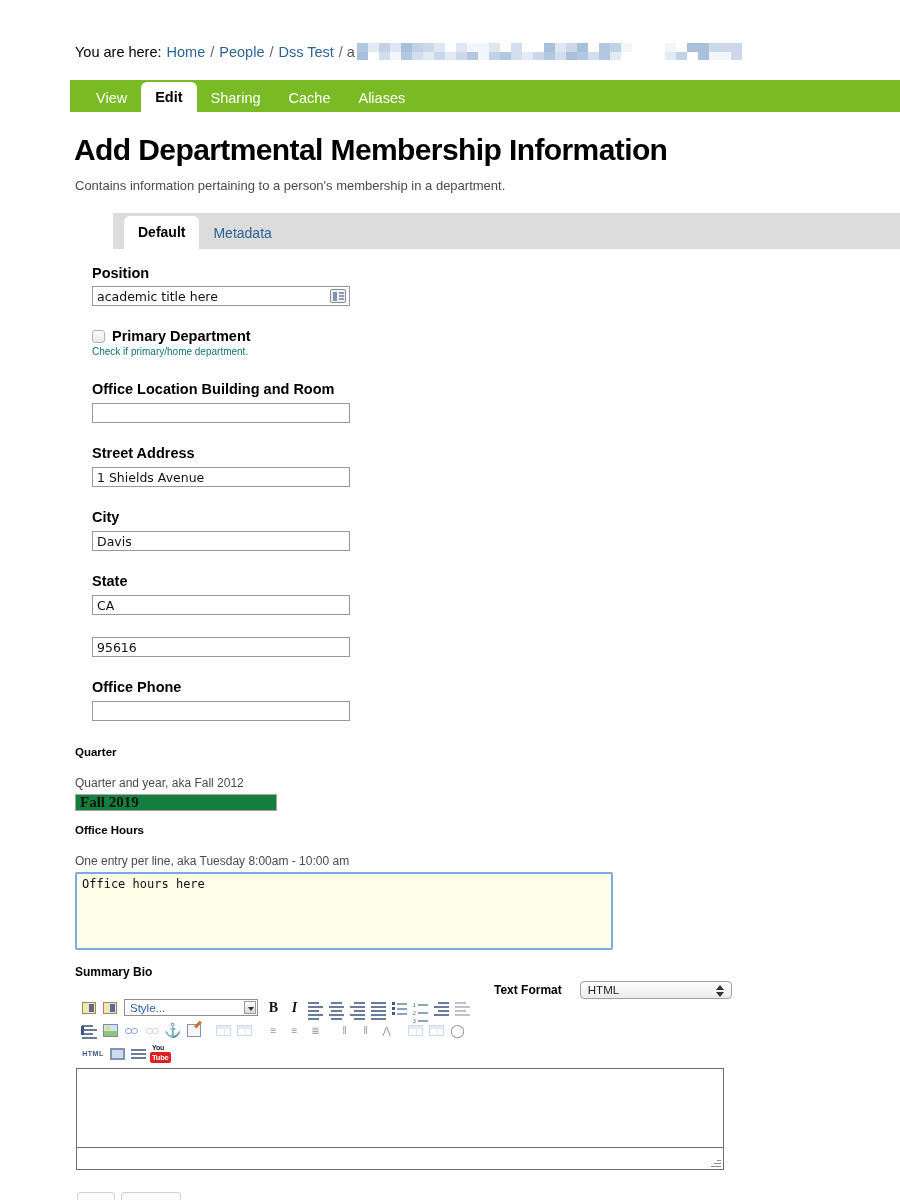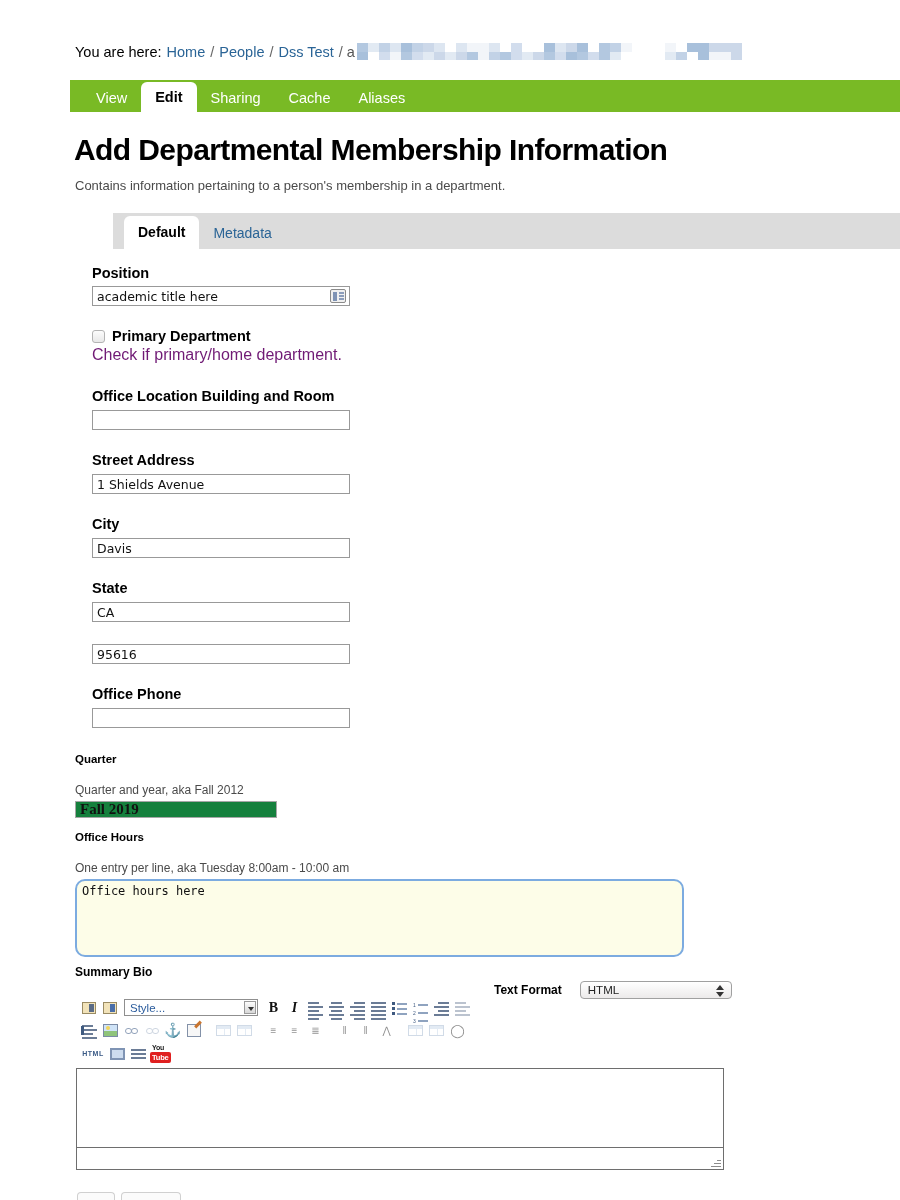--- a/index.html
+++ b/index.html
@@ -186,22 +186,22 @@
     background: linear-gradient(#fcfcfc, #e8e8e8);
     margin-right: 7px;
     display: inline-block;
     flex: none;
   }
   .chk-label {
     font-size: 14.5px;
     font-weight: bold;
   }
   .help-lg {
-    font-size: 16px;
-    color: #701a75;
+    font-size: 10px;
+    color: #0f766e;
     margin-top: 2px;
   }
 
   
   .field-sm { padding-left: 75px; }
   .field-sm .lbl-sm {
     font-size: 11.5px;
     font-weight: bold;
     color: #000;
     display: block;
@@ -221,25 +221,25 @@
     font-family: Liberation Serif, serif;
     font-size: 15px;
     font-weight: bold;
     color: #111;
     padding: 0 4px;
     line-height: 15px;
     outline: none;
   }
   .ta-focus {
     display: block;
-    width: 609px;
+    width: 538px;
     height: 78px;
     background: #fdfde8;
     border: 2px solid #7cabe0;
-    border-radius: 10px;
+    border-radius: 2px;
     font-family: "DejaVu Sans Mono", monospace;
     font-size: 12px;
     color: #111;
     padding: 3px 5px;
     line-height: 15px;
     resize: none;
     outline: none;
   }
 
   

